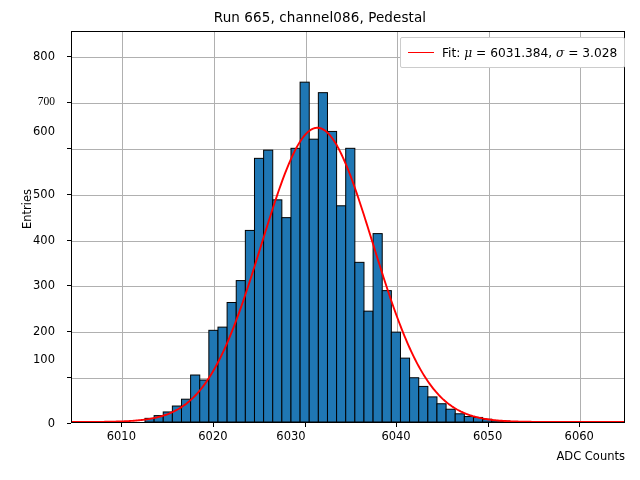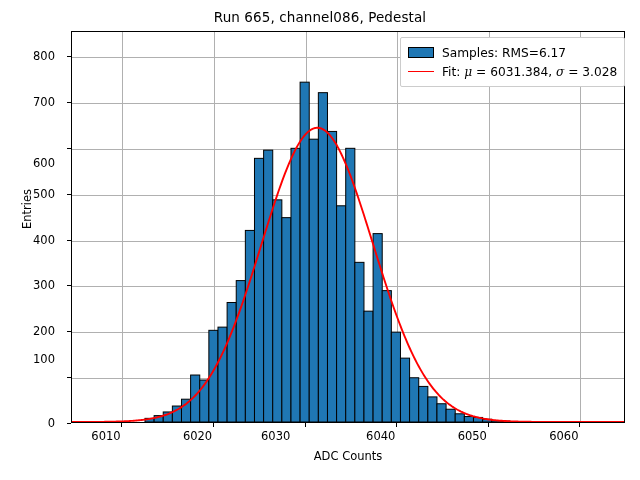--- a/index.html
+++ b/index.html
@@ -74,29 +74,30 @@
     height: 4px;
     width: 1px;
     background: #000000;
     top: 423px;
   }
   .xtick-label {
     position: absolute;
     top: 429px;
     font-size: 11.5px;
     color: #000000;
+    text-align: center;
     width: 60px;
     white-space: nowrap;
   }
   #xlabel {
     position: absolute;
     left: 71px;
     width: 554px;
     top: 449px;
-    text-align: center;
+    text-align: right;
     font-size: 11.5px;
     color: #000000;
   }
   #ylabel {
     position: absolute;
     left: -23px;
     top: 202px;
     width: 100px;
     text-align: center;
     font-size: 11.5px;
@@ -157,22 +158,22 @@
   <div id="ylabel">Entries</div>
   <div id="xlabel">ADC Counts</div>
 
   <div id="ytick-labels">
       <div class="ytick-label" style="top: 416px;">0</div>
       <div class="ytick-label" style="top: 352px;">100</div>
       <div class="ytick-label" style="top: 324.3px; margin-left: 25px;">200</div>
       <div class="ytick-label" style="top: 278.46px; margin-left: 8px;">300</div>
       <div class="ytick-label" style="top: 232.61px;">400</div>
       <div class="ytick-label" style="top: 186.76px;">500</div>
-      <div class="ytick-label" style="top: 156px;">600</div>
-      <div class="ytick-label" style="top: 95.06px;">700</div>
+      <div class="ytick-label" style="top: 124px;">600</div>
+      <div class="ytick-label" style="top: 95.06px; font-family: Liberation Serif, serif;">700</div>
       <div class="ytick-label" style="top: 49.22px;">800</div>
     </div>
   <div id="ytick-marks">
       <div class="ytick-mark" style="top: 423px;"></div>
       <div class="ytick-mark" style="top: 377.15px;"></div>
       <div class="ytick-mark" style="top: 331.3px;"></div>
       <div class="ytick-mark" style="top: 285.46px;"></div>
       <div class="ytick-mark" style="top: 239.61px;"></div>
       <div class="ytick-mark" style="top: 193.76px;"></div>
       <div class="ytick-mark" style="top: 147.91px;"></div>
@@ -255,22 +256,18 @@
           <rect x="412.07" y="389.25" width="9.16" height="2.75" fill="#1f77b4" stroke="#000000" stroke-width="1"></rect>
           <rect x="421.22" y="390.62" width="9.16" height="1.38" fill="#1f77b4" stroke="#000000" stroke-width="1"></rect>
           <rect x="430.38" y="391.08" width="9.16" height="0.92" fill="#1f77b4" stroke="#000000" stroke-width="1"></rect>
         </g>
       <path id="fit-curve" fill="none" stroke="#ff0000" stroke-width="1.9" stroke-linejoin="round" stroke-linecap="round" d="M0.00,391.98 L1.32,391.98 L2.64,391.98 L3.96,391.98 L5.28,391.97 L6.60,391.97 L7.91,391.97 L9.23,391.96 L10.55,391.96 L11.87,391.96 L13.19,391.95 L14.51,391.95 L15.83,391.94 L17.15,391.94 L18.47,391.93 L19.79,391.92 L21.10,391.91 L22.42,391.90 L23.74,391.90 L25.06,391.89 L26.38,391.87 L27.70,391.86 L29.02,391.85 L30.34,391.83 L31.66,391.82 L32.98,391.80 L34.30,391.78 L35.61,391.76 L36.93,391.74 L38.25,391.71 L39.57,391.69 L40.89,391.66 L42.21,391.63 L43.53,391.60 L44.85,391.56 L46.17,391.52 L47.49,391.48 L48.80,391.43 L50.12,391.38 L51.44,391.33 L52.76,391.27 L54.08,391.21 L55.40,391.14 L56.72,391.07 L58.04,391.00 L59.36,390.91 L60.68,390.82 L62.00,390.73 L63.31,390.62 L64.63,390.51 L65.95,390.40 L67.27,390.27 L68.59,390.13 L69.91,389.99 L71.23,389.83 L72.55,389.67 L73.87,389.49 L75.19,389.30 L76.50,389.10 L77.82,388.88 L79.14,388.65 L80.46,388.41 L81.78,388.15 L83.10,387.87 L84.42,387.58 L85.74,387.27 L87.06,386.93 L88.38,386.58 L89.70,386.21 L91.01,385.81 L92.33,385.39 L93.65,384.95 L94.97,384.48 L96.29,383.99 L97.61,383.47 L98.93,382.91 L100.25,382.33 L101.57,381.72 L102.89,381.07 L104.20,380.39 L105.52,379.67 L106.84,378.92 L108.16,378.13 L109.48,377.30 L110.80,376.42 L112.12,375.51 L113.44,374.55 L114.76,373.55 L116.08,372.49 L117.40,371.39 L118.71,370.24 L120.03,369.04 L121.35,367.79 L122.67,366.48 L123.99,365.12 L125.31,363.70 L126.63,362.22 L127.95,360.68 L129.27,359.08 L130.59,357.42 L131.90,355.69 L133.22,353.90 L134.54,352.05 L135.86,350.12 L137.18,348.13 L138.50,346.07 L139.82,343.94 L141.14,341.74 L142.46,339.47 L143.78,337.12 L145.10,334.70 L146.41,332.21 L147.73,329.65 L149.05,327.01 L150.37,324.30 L151.69,321.51 L153.01,318.65 L154.33,315.72 L155.65,312.72 L156.97,309.64 L158.29,306.49 L159.60,303.27 L160.92,299.98 L162.24,296.62 L163.56,293.20 L164.88,289.71 L166.20,286.15 L167.52,282.53 L168.84,278.85 L170.16,275.12 L171.48,271.32 L172.80,267.48 L174.11,263.58 L175.43,259.64 L176.75,255.65 L178.07,251.62 L179.39,247.55 L180.71,243.44 L182.03,239.30 L183.35,235.14 L184.67,230.95 L185.99,226.75 L187.30,222.53 L188.62,218.29 L189.94,214.05 L191.26,209.81 L192.58,205.58 L193.90,201.35 L195.22,197.13 L196.54,192.93 L197.86,188.76 L199.18,184.61 L200.50,180.50 L201.81,176.43 L203.13,172.40 L204.45,168.42 L205.77,164.49 L207.09,160.63 L208.41,156.83 L209.73,153.11 L211.05,149.45 L212.37,145.89 L213.69,142.40 L215.00,139.01 L216.32,135.72 L217.64,132.53 L218.96,129.45 L220.28,126.48 L221.60,123.62 L222.92,120.89 L224.24,118.28 L225.56,115.80 L226.88,113.46 L228.20,111.25 L229.51,109.18 L230.83,107.25 L232.15,105.48 L233.47,103.85 L234.79,102.38 L236.11,101.06 L237.43,99.89 L238.75,98.89 L240.07,98.05 L241.39,97.37 L242.70,96.85 L244.02,96.50 L245.34,96.31 L246.66,96.29 L247.98,96.44 L249.30,96.74 L250.62,97.22 L251.94,97.85 L253.26,98.65 L254.58,99.61 L255.90,100.73 L257.21,102.01 L258.53,103.44 L259.85,105.03 L261.17,106.77 L262.49,108.65 L263.81,110.68 L265.13,112.86 L266.45,115.17 L267.77,117.61 L269.09,120.19 L270.40,122.89 L271.72,125.71 L273.04,128.65 L274.36,131.70 L275.68,134.87 L277.00,138.13 L278.32,141.50 L279.64,144.95 L280.96,148.50 L282.28,152.13 L283.60,155.84 L284.91,159.62 L286.23,163.46 L287.55,167.37 L288.87,171.34 L290.19,175.35 L291.51,179.42 L292.83,183.52 L294.15,187.66 L295.47,191.82 L296.79,196.02 L298.10,200.23 L299.42,204.45 L300.74,208.69 L302.06,212.93 L303.38,217.17 L304.70,221.40 L306.02,225.63 L307.34,229.84 L308.66,234.03 L309.98,238.20 L311.30,242.35 L312.61,246.46 L313.93,250.54 L315.25,254.58 L316.57,258.58 L317.89,262.54 L319.21,266.45 L320.53,270.31 L321.85,274.12 L323.17,277.87 L324.49,281.56 L325.80,285.20 L327.12,288.77 L328.44,292.28 L329.76,295.72 L331.08,299.10 L332.40,302.40 L333.72,305.64 L335.04,308.81 L336.36,311.91 L337.68,314.93 L339.00,317.88 L340.31,320.76 L341.63,323.57 L342.95,326.30 L344.27,328.95 L345.59,331.54 L346.91,334.05 L348.23,336.49 L349.55,338.85 L350.87,341.14 L352.19,343.36 L353.50,345.51 L354.82,347.59 L356.14,349.60 L357.46,351.54 L358.78,353.42 L360.10,355.22 L361.42,356.97 L362.74,358.65 L364.06,360.26 L365.38,361.82 L366.70,363.31 L368.01,364.75 L369.33,366.13 L370.65,367.45 L371.97,368.72 L373.29,369.93 L374.61,371.09 L375.93,372.21 L377.25,373.27 L378.57,374.29 L379.89,375.26 L381.20,376.19 L382.52,377.07 L383.84,377.91 L385.16,378.71 L386.48,379.48 L387.80,380.20 L389.12,380.89 L390.44,381.55 L391.76,382.17 L393.08,382.76 L394.40,383.32 L395.71,383.85 L397.03,384.35 L398.35,384.83 L399.67,385.28 L400.99,385.70 L402.31,386.11 L403.63,386.48 L404.95,386.84 L406.27,387.18 L407.59,387.50 L408.90,387.80 L410.22,388.08 L411.54,388.34 L412.86,388.59 L414.18,388.82 L415.50,389.04 L416.82,389.25 L418.14,389.44 L419.46,389.62 L420.78,389.79 L422.10,389.95 L423.41,390.10 L424.73,390.23 L426.05,390.36 L427.37,390.48 L428.69,390.60 L430.01,390.70 L431.33,390.80 L432.65,390.89 L433.97,390.97 L435.29,391.05 L436.60,391.13 L437.92,391.19 L439.24,391.26 L440.56,391.32 L441.88,391.37 L443.20,391.42 L444.52,391.47 L445.84,391.51 L447.16,391.55 L448.48,391.59 L449.80,391.62 L451.11,391.65 L452.43,391.68 L453.75,391.71 L455.07,391.73 L456.39,391.76 L457.71,391.78 L459.03,391.80 L460.35,391.81 L461.67,391.83 L462.99,391.84 L464.30,391.86 L465.62,391.87 L466.94,391.88 L468.26,391.89 L469.58,391.90 L470.90,391.91 L472.22,391.92 L473.54,391.93 L474.86,391.93 L476.18,391.94 L477.50,391.95 L478.81,391.95 L480.13,391.96 L481.45,391.96 L482.77,391.96 L484.09,391.97 L485.41,391.97 L486.73,391.97 L488.05,391.98 L489.37,391.98 L490.69,391.98 L492.00,391.98 L493.32,391.98 L494.64,391.99 L495.96,391.99 L497.28,391.99 L498.60,391.99 L499.92,391.99 L501.24,391.99 L502.56,391.99 L503.88,391.99 L505.20,391.99 L506.51,391.99 L507.83,392.00 L509.15,392.00 L510.47,392.00 L511.79,392.00 L513.11,392.00 L514.43,392.00 L515.75,392.00 L517.07,392.00 L518.39,392.00 L519.70,392.00 L521.02,392.00 L522.34,392.00 L523.66,392.00 L524.98,392.00 L526.30,392.00 L527.62,392.00 L528.94,392.00 L530.26,392.00 L531.58,392.00 L532.90,392.00 L534.21,392.00 L535.53,392.00 L536.85,392.00 L538.17,392.00 L539.49,392.00 L540.81,392.00 L542.13,392.00 L543.45,392.00 L544.77,392.00 L546.09,392.00 L547.40,392.00 L548.72,392.00 L550.04,392.00 L551.36,392.00 L552.68,392.00 L554.00,392.00"></path>
     </svg>
   </div>
 
   <div id="legend">
     <div class="legend-row">
-      <span class="legend-swatch-patch"></span>
-      <span class="legend-text">Samples: RMS=6.17</span>
-    </div>
-    <div class="legend-row">
       <span class="legend-swatch-line"></span>
       <span class="legend-text"><span>Fit: </span><span class="mathit">μ</span><span> = 6031.384, </span><span class="mathit">σ</span><span> = 3.028</span></span>
     </div>
   </div>
 
 </div>
 
 </body></html>

